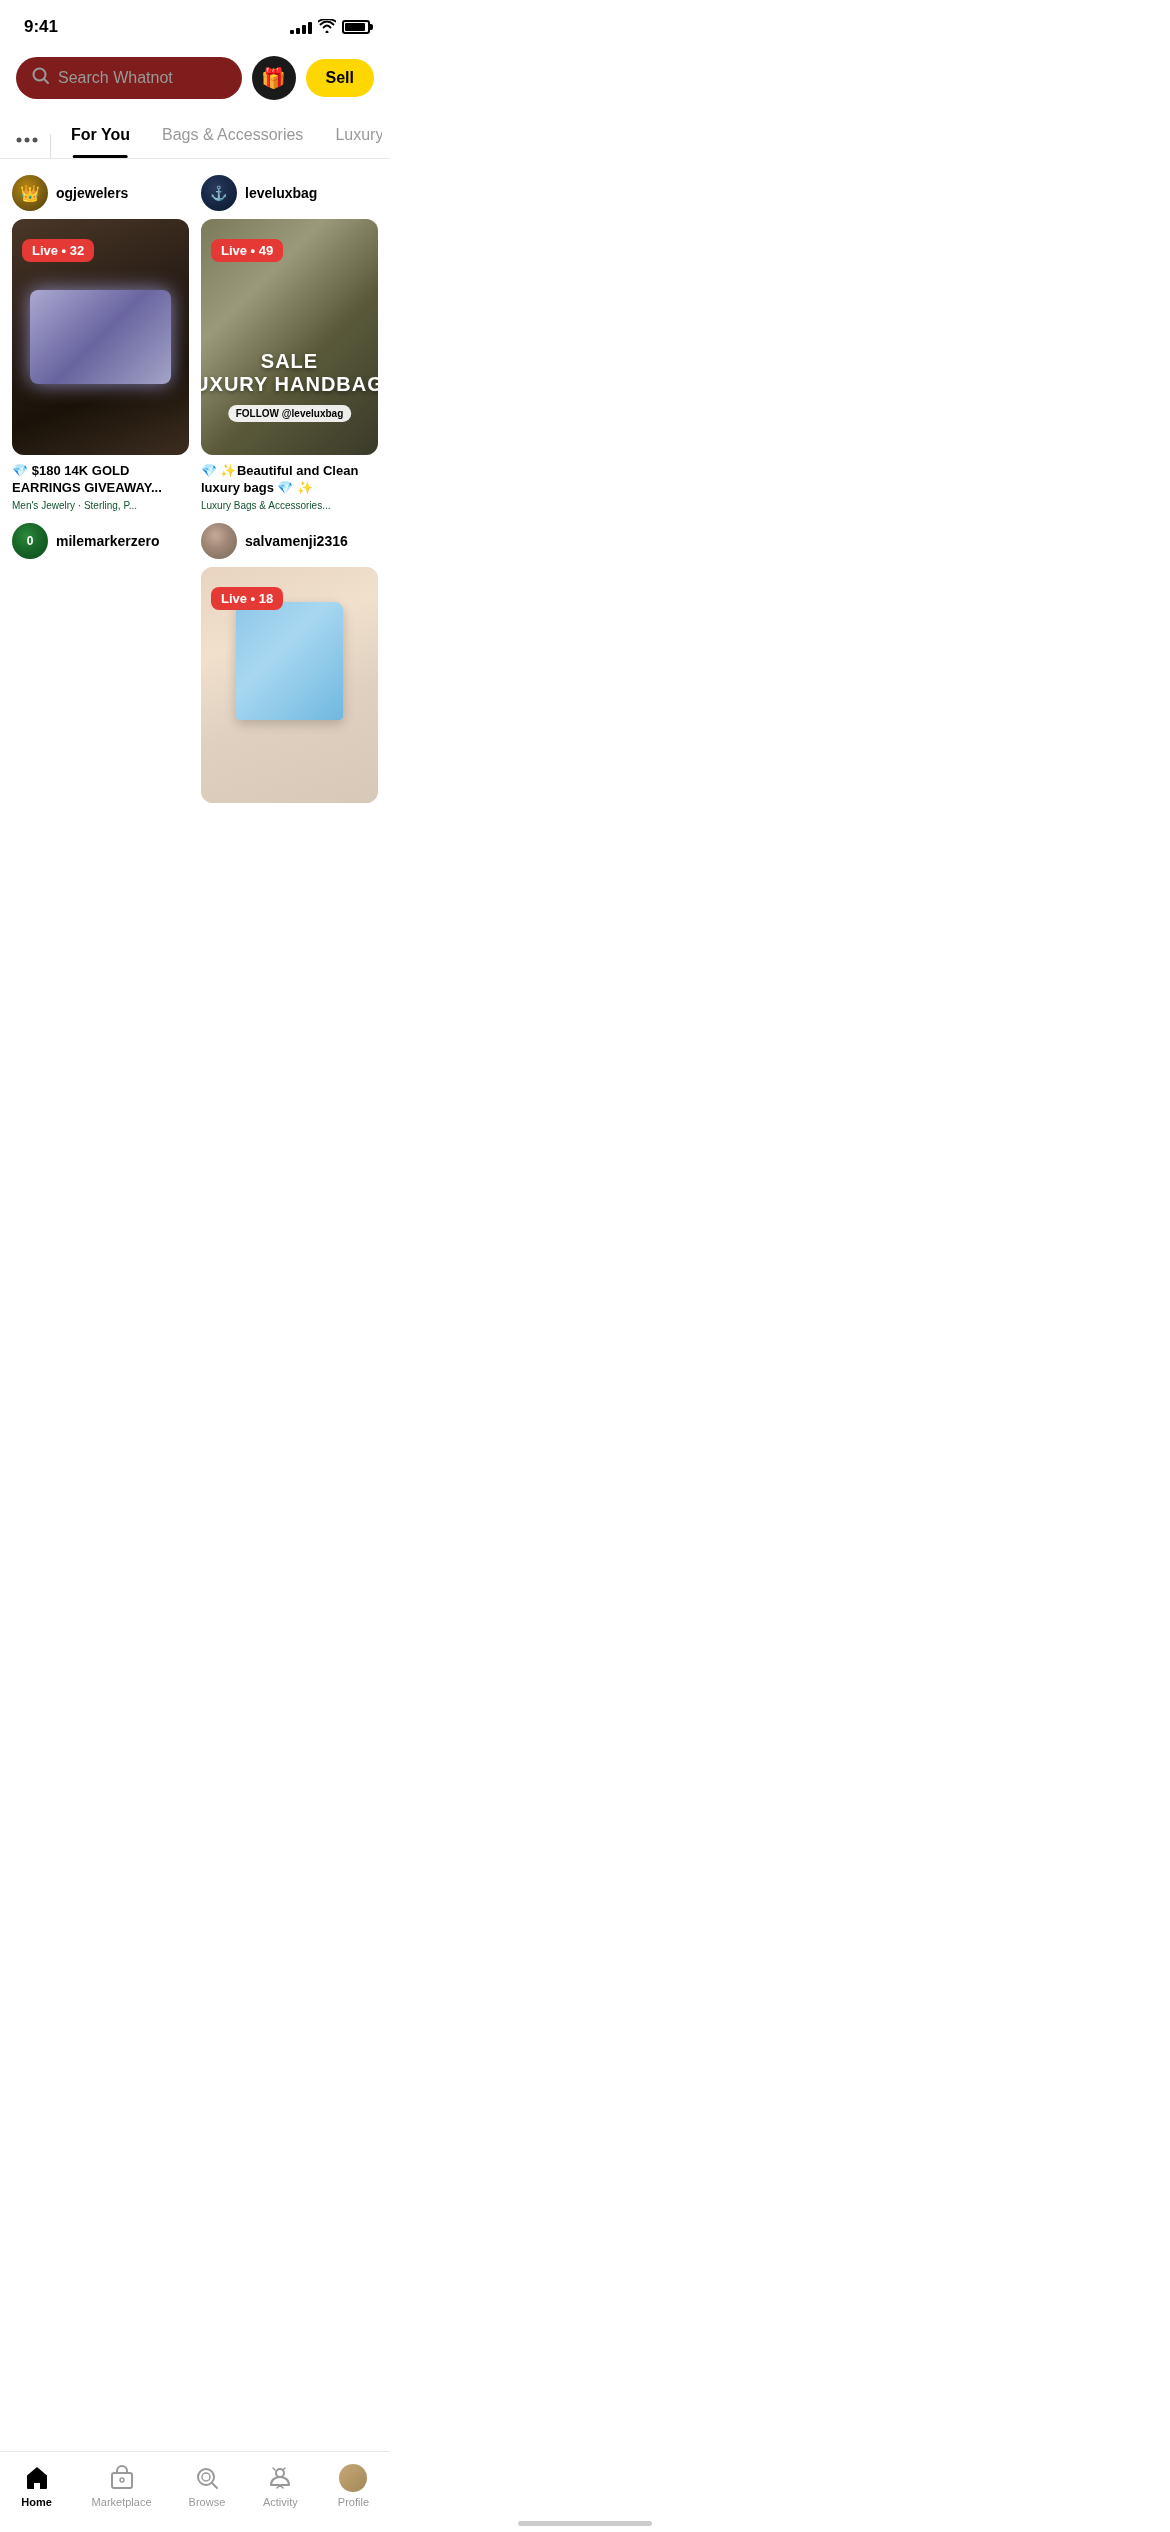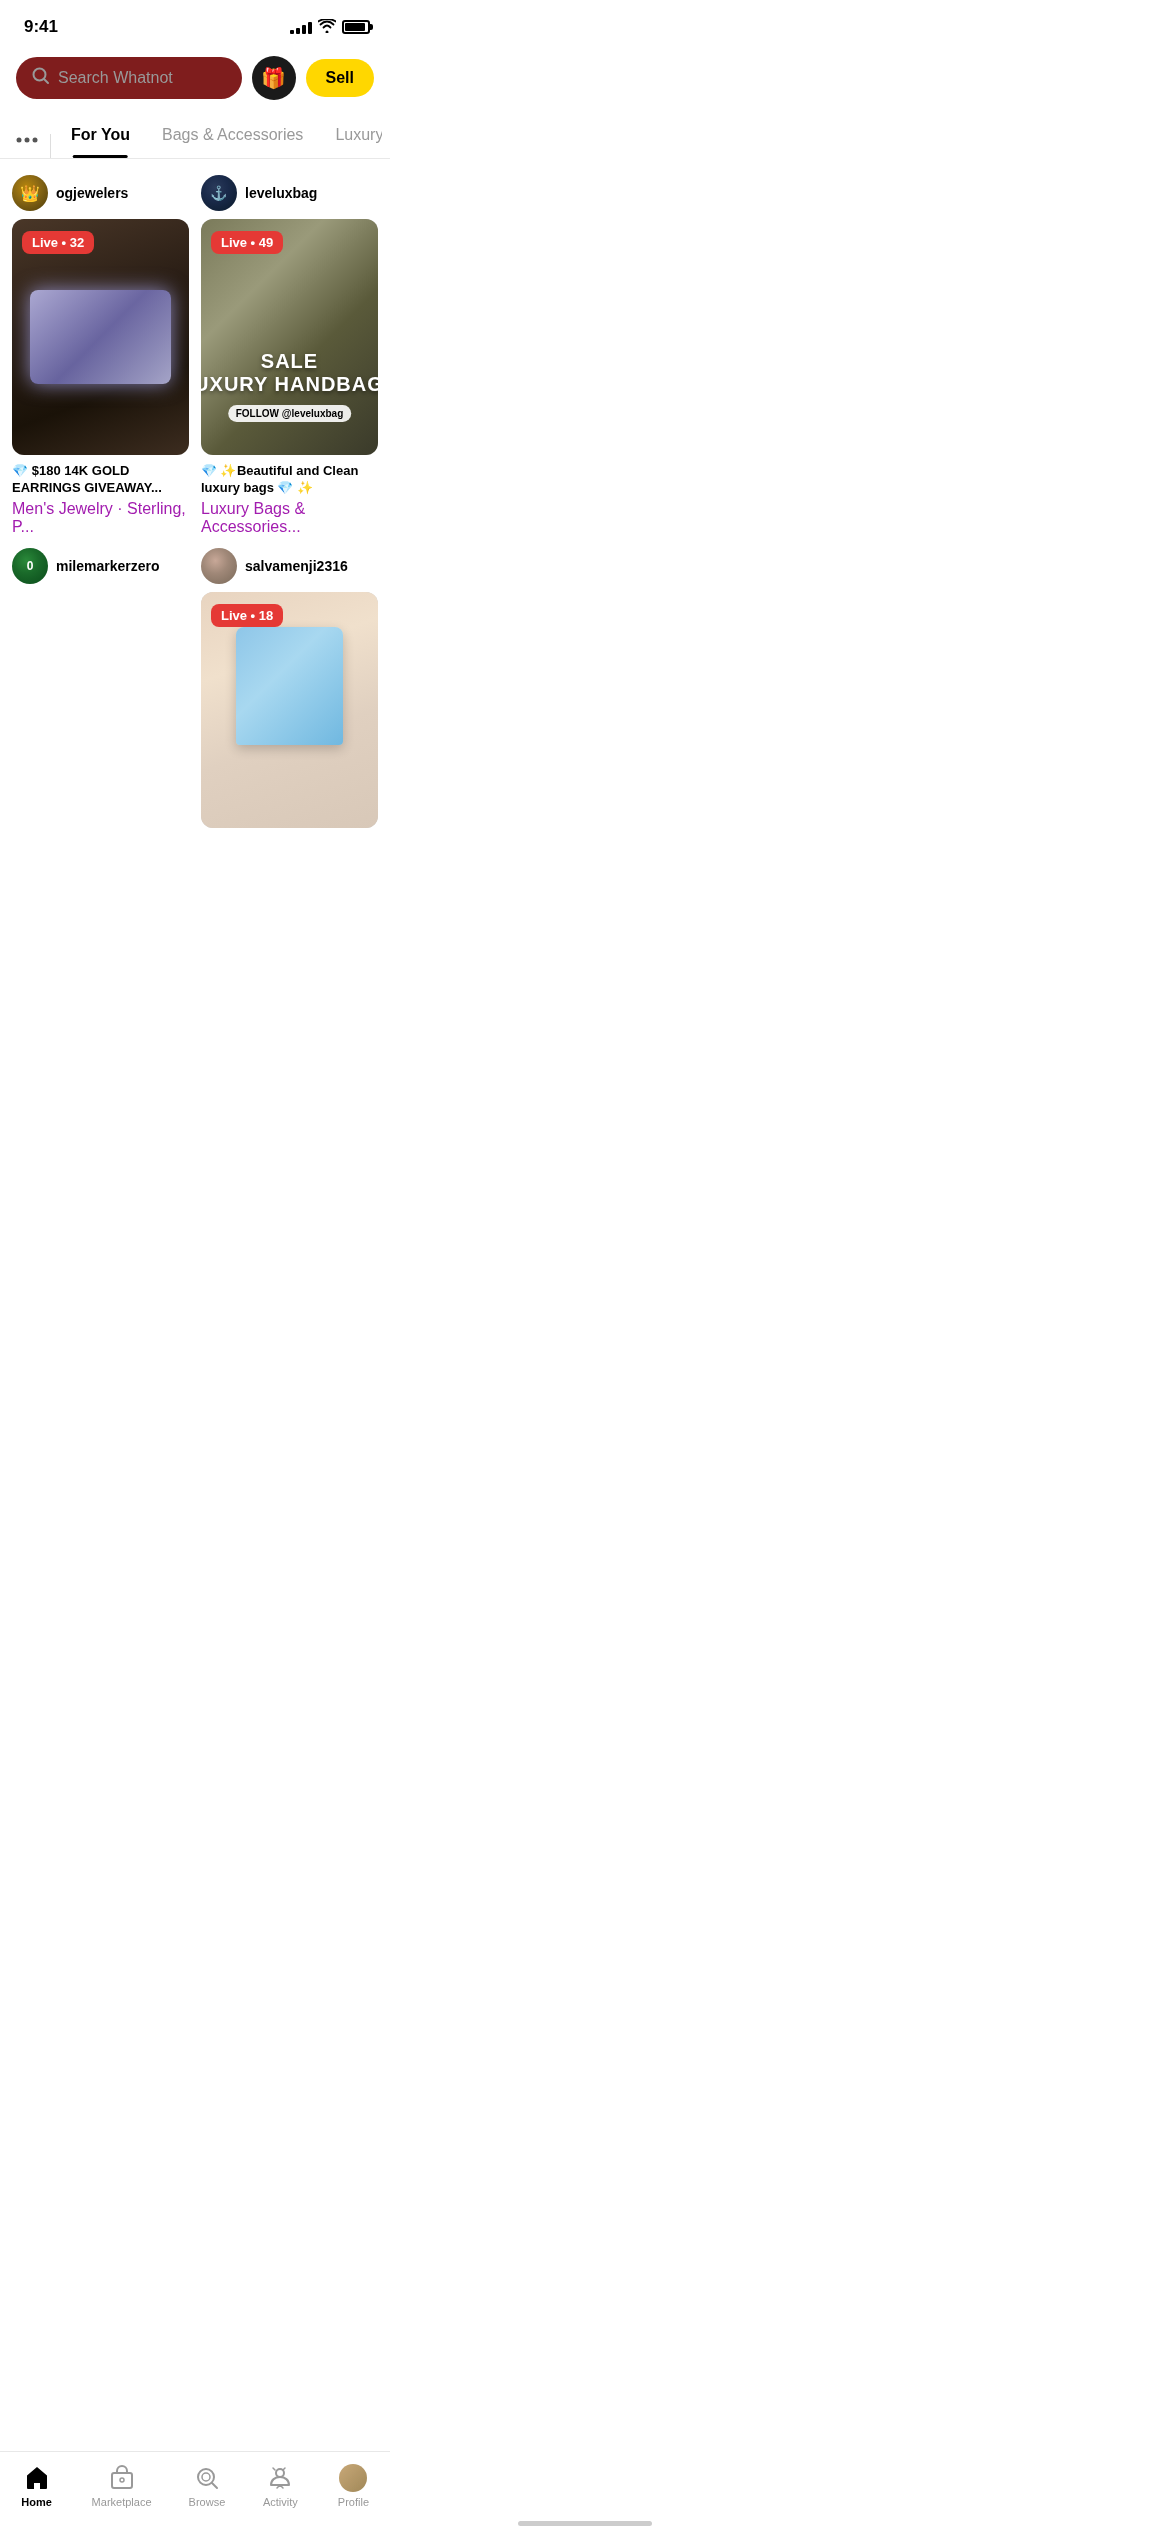--- a/index.html
+++ b/index.html
@@ -217,21 +217,21 @@
 
     .card-image-wrapper {
       position: relative;
       border-radius: 12px;
       overflow: hidden;
       aspect-ratio: 3/4;
       background: #ccc;
     }
     .live-badge {
       position: absolute;
-      top: 12px;
+      top: 20px;
       left: 10px;
       background: #e53935;
       color: #fff;
       font-size: 13px;
       font-weight: 700;
       padding: 4px 10px;
       border-radius: 8px;
       z-index: 2;
     }
 
@@ -342,22 +342,22 @@
       margin-top: 8px;
     }
     .card-title {
       font-size: 13px;
       font-weight: 600;
       color: #000;
       line-height: 1.3;
       margin-bottom: 3px;
     }
     .card-subtitle {
-      font-size: 16px;
-      color: #a21caf;
+      font-size: 10px;
+      color: #14532d;
     }
 
     
     .bottom-nav {
       position: fixed;
       bottom: 0;
       left: 0;
       width: 390px;
       background: #fff;
       border-top: 1px solid #e8e8e8;

